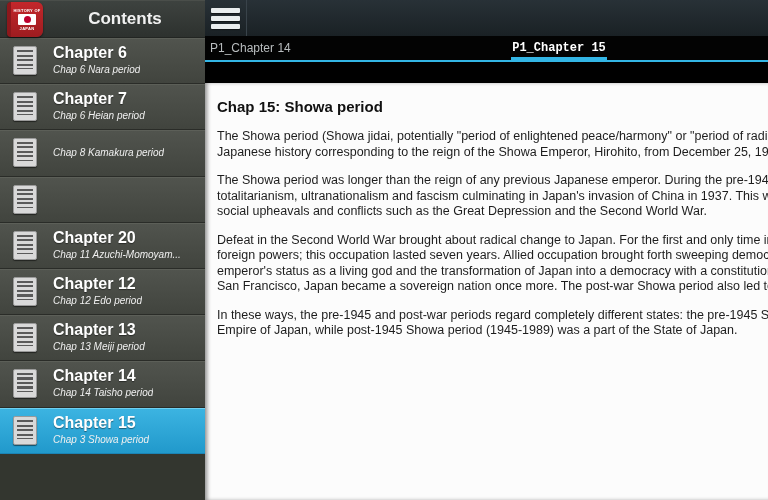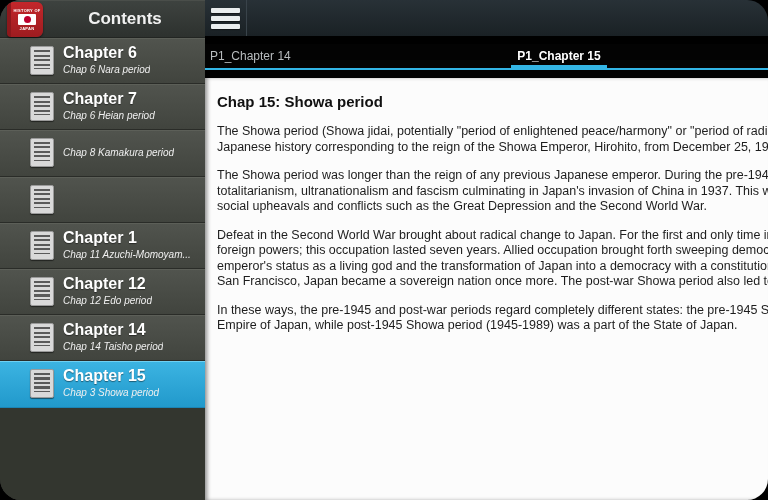--- a/index.html
+++ b/index.html
@@ -1,68 +1,68 @@
 <!DOCTYPE html>
 <html style="--accent: #33b5e5; --selected: #2199cb;"><head>
 <meta charset="utf-8">
 <style>
   * { margin:0; padding:0; box-sizing:border-box; }
   html,body { width:768px; height:500px; overflow:hidden; background:#000;
               font-family:"Liberation Sans", sans-serif; }
-  .screen { width:768px; height:500px; display:flex; position:relative; overflow:hidden;border-radius:21px; }
+  .screen { width:768px; height:500px; display:flex; position:relative; overflow:hidden; }
 
   
   .sidebar { width:205px; height:500px; background:#353834; display:flex; flex-direction:column;
              flex:none; position:relative; z-index:2; }
   .drawer-header { height:38px; position:relative; flex:none;
                    background:linear-gradient(#3e4340,#2d312e);
                    border-bottom:1px solid #222522; box-shadow:0 1px 0 #4a4e4a inset; }
   .drawer-title { position:absolute; left:45px; right:0; top:0; height:38px; line-height:38px;
                   text-align:center; color:#f1f1f1; font-size:17px; font-weight:bold; }
   .app-icon { position:absolute; left:7px; top:2px; width:36px; height:35px;
               background:linear-gradient(#c3272b,#9e1c20); border-radius:4px 6px 6px 4px;
               border-left:4px solid #8c181c; box-shadow:0 1px 2px rgba(0,0,0,.6);
               display:flex; flex-direction:column; align-items:center; justify-content:center; gap:1px; }
   .app-icon .mini-text { color:#fff; font-size:4px; font-weight:bold; letter-spacing:.3px; line-height:5px; }
   .app-icon .flag { width:18px; height:11px; background:#fff; border-radius:1px;
                     display:flex; align-items:center; justify-content:center; }
   .app-icon .flag .sun { width:7px; height:7px; border-radius:50%; background:#bc002d; }
   .chapter-list { flex:1; display:flex; flex-direction:column; overflow:hidden; background:#33362f; }
-  .chapter-row { height:46.2px; flex:none; display:flex; align-items:center; padding-left:30px;
+  .chapter-row { height:46.2px; flex:none; display:flex; align-items:center; padding-left:13px;
                  background:linear-gradient(#51544e,#41443e);
-                 border-bottom:1px solid #2a2c28; box-shadow:0 1px 0 #5c5f58 inset; cursor:pointer; }
+                 border-bottom:1px solid #2a2c28; box-shadow:0 1px 0 #5c5f58 inset; cursor:pointer;gap:7px; }
   .chapter-row.selected { background:linear-gradient(#3cb4e2, var(--selected,#2199cb));
                           border-bottom:1px solid #1b84b5; box-shadow:0 1px 0 #6fd0f2 inset;align-items:center; }
   .doc-icon { width:24px; height:29px; flex:none; margin-right:9px;
               background:#d9d9d9; border:1px solid #9a9a9a; border-radius:2px;
               box-shadow:0 1px 1px rgba(0,0,0,.5); position:relative; }
   .doc-icon::before { content:""; position:absolute; left:3px; right:3px; top:3px; bottom:5px;
               background:repeating-linear-gradient(#5a5a5a 0 2px, #d9d9d9 2px 4.5px); }
   .chapter-texts { display:flex; flex-direction:column; overflow:hidden; }
   .chapter-title { color:#ffffff; font-size:16px; font-weight:bold; line-height:19px;
                    text-shadow:0 1px 1px rgba(0,0,0,.45); white-space:nowrap; }
   .chapter-sub { color:#efefef; font-size:10px; font-style:italic; line-height:16px; white-space:nowrap; }
 
   
-  .main { flex:1; display:flex; flex-direction:column; overflow:hidden; position:relative; z-index:1;gap:8px; }
+  .main { flex:1; display:flex; flex-direction:column; overflow:hidden; position:relative; z-index:1; }
   .action-bar { height:36px; flex:none; background:linear-gradient(#283137,#1a2125);
                 display:flex; align-items:center; position:relative; }
   .menu-button { width:42px; height:36px; display:flex; flex-direction:column; justify-content:center;
                  align-items:center; gap:3px; cursor:pointer; border-right:1px solid #39434a; }
   .menu-button .bar { width:29px; height:5px; background:#e9edee; border-radius:1px;
                       box-shadow:0 1px 1px rgba(0,0,0,.5); }
   .tab-strip { height:26px; flex:none; background:#030303; position:relative;
                border-bottom:2px solid var(--accent,#33b5e5); }
   .tab { position:absolute; top:0; height:24px; line-height:24px; font-size:12px; cursor:pointer; }
   .tab-prev { left:5px; color:#b9bdbf; }
-  .tab-current { left:306px; width:96px; text-align:center; color:#ffffff; font-weight:bold; }
+  .tab-current { left:306px; width:96px; text-align:center; color:#ffffff; font-weight:bold;font-family:Liberation Mono, monospace; }
   .tab-current::after { content:""; position:absolute; left:0; right:0; bottom:-2px; height:5px;
                         background:var(--accent,#33b5e5); }
   .content-pane { flex:1; background:#fcfcfc; overflow:hidden; padding:14px 0 0 12px;
-                  box-shadow:inset 3px 0 4px -1px rgba(0,0,0,.45); }
+                  box-shadow:inset 3px 0 4px -1px rgba(0,0,0,.45);margin-top:21px; }
   .content-heading { color:#111; font-size:15px; font-weight:bold; line-height:19px; white-space:nowrap; }
   .para { margin-top:13px; color:#1d1d1d; font-size:12.5px; line-height:15.5px;
           white-space:pre; overflow:hidden; }
 </style>
 </head>
 <body>
 
 <div class="screen">
 
   <div class="sidebar">
@@ -103,33 +103,40 @@
         </div>
 
 
         <div class="chapter-row">
           <span class="doc-icon"></span>
         </div>
 
         <div class="chapter-row">
           <span class="doc-icon"></span>
           <span class="chapter-texts">
-            <span class="chapter-title">Chapter 1</span>
+            <span class="chapter-title">Chapter 20</span>
             <span class="chapter-sub">Chap 11 Azuchi-Momoyam...</span>
           </span>
         </div>
 
         <div class="chapter-row">
           <span class="doc-icon"></span>
           <span class="chapter-texts">
             <span class="chapter-title">Chapter 12</span>
             <span class="chapter-sub">Chap 12 Edo period</span>
           </span>
         </div>
 
+        <div class="chapter-row">
+          <span class="doc-icon"></span>
+          <span class="chapter-texts">
+            <span class="chapter-title">Chapter 13</span>
+            <span class="chapter-sub">Chap 13 Meiji period</span>
+          </span>
+        </div>
 
         <div class="chapter-row">
           <span class="doc-icon"></span>
           <span class="chapter-texts">
             <span class="chapter-title">Chapter 14</span>
             <span class="chapter-sub">Chap 14 Taisho period</span>
           </span>
         </div>
 
         <div class="chapter-row selected">

